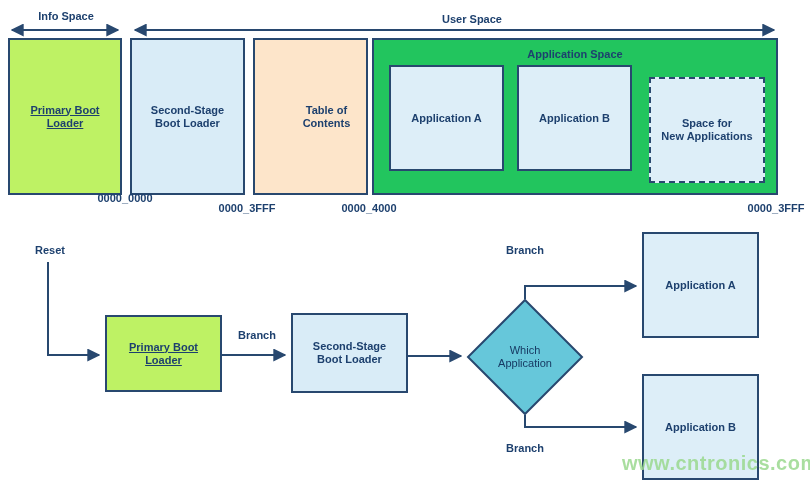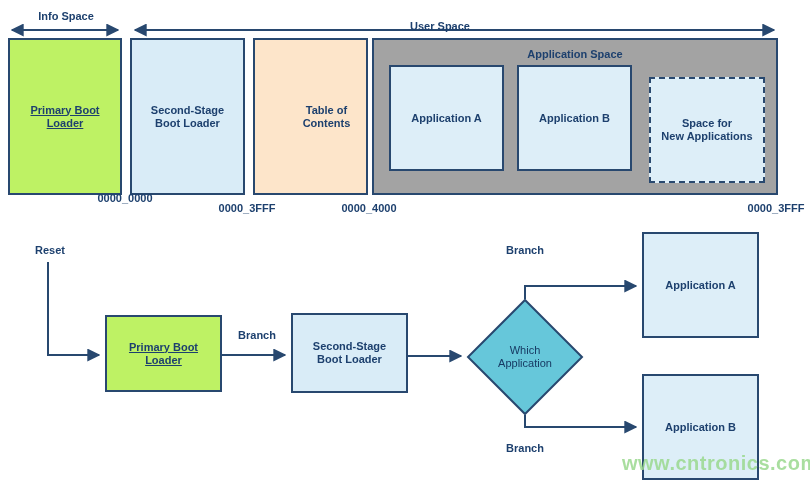--- a/index.html
+++ b/index.html
@@ -16,21 +16,21 @@
     color:#1d406e;
   }
   .lbl{
     position:absolute;font-weight:bold;font-size:11px;line-height:12px;
     white-space:nowrap;color:#1d406e;
   }
   .center{transform:translateX(-50%);}
   .pink{background:#bef264;text-decoration:underline;}
   .blue{background:#d9ecf7;text-align:center;}
   .peach{background:#fde5ca;}
-  .green{background:#a3a3a3;}
+  .green{background:#22c55e;}
   .innerblue{background:#ddeef8;}
   .dashed{border:2px dashed #28486f;}
   #appspace-title{
     position:absolute;left:0;top:8px;width:100%;text-align:center;
     font-weight:bold;font-size:11px;color:#1d406e;
   }
   #diamond-label{
     position:absolute;left:468px;top:300px;width:114px;height:114px;
     display:flex;align-items:center;justify-content:center;text-align:center;
     font-weight:normal;font-size:11px;line-height:13px;white-space:pre-line;
@@ -65,21 +65,21 @@
     <line x1="408" y1="356" x2="461" y2="356" stroke="#28486f" stroke-width="2" marker-end="url(#ah)"></line>
 
     <path d="M525,299 L525,286 L636,286" fill="none" stroke="#28486f" stroke-width="2" marker-end="url(#ah)"></path>
 
     <path d="M525,415 L525,427 L636,427" fill="none" stroke="#28486f" stroke-width="2" marker-end="url(#ah)"></path>
 
     <polygon points="525,300 582,357 525,414 468,357" fill="#66c7da" stroke="#28486f" stroke-width="2"></polygon>
   </svg>
 
   <div class="lbl center" style="left:66px;top:10px;">Info Space</div>
-  <div class="lbl center" style="left:440px;top:13px;margin-top:7px;">User Space</div>
+  <div class="lbl center" style="left:472px;top:13px;">User Space</div>
 
   <div class="box pink" style="left:8px;top:38px;width:114px;height:157px;">Primary Boot
 Loader</div>
   <div class="box blue" style="left:130px;top:38px;width:115px;height:157px;">Second-Stage
 Boot Loader</div>
   <div class="box peach" style="left:253px;top:38px;width:115px;height:157px;padding-left:32px;">Table of Contents</div>
 
   <div class="box green" style="left:372px;top:38px;width:406px;height:157px;">
     <div id="appspace-title">Application Space</div>
     <div class="box innerblue" style="left:15px;top:25px;width:115px;height:106px;">Application A</div>

